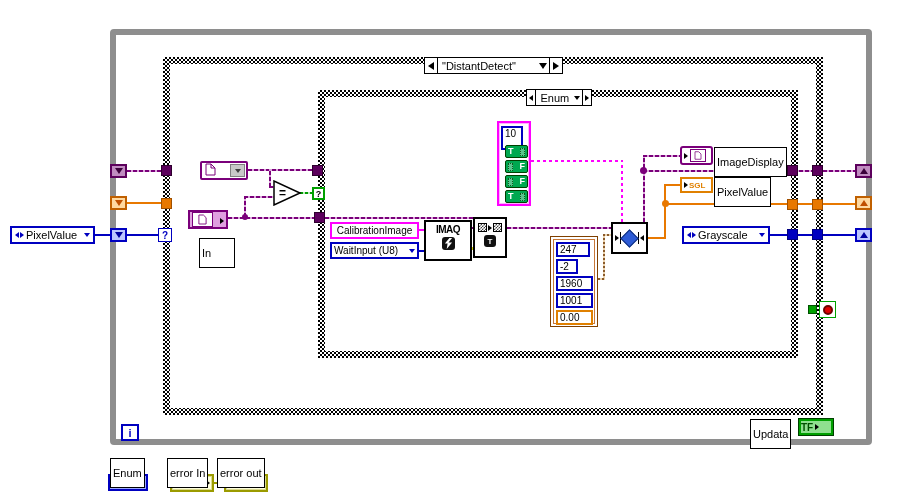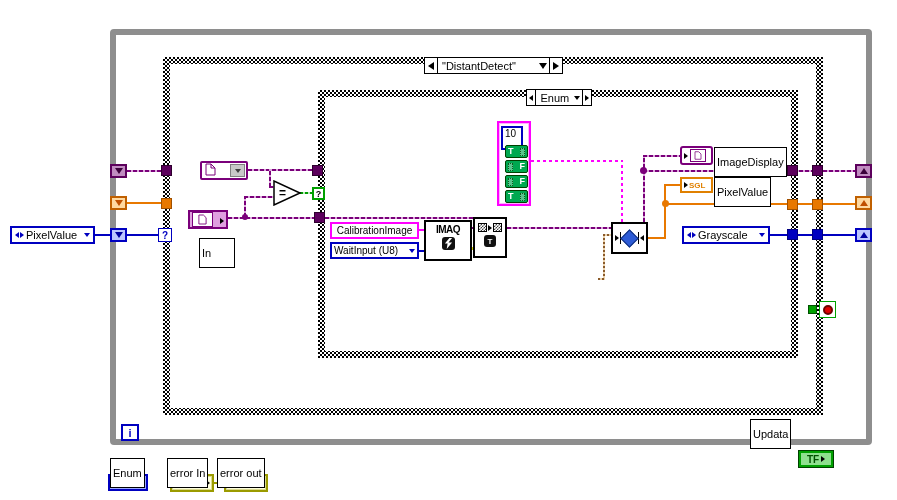--- a/index.html
+++ b/index.html
@@ -242,20 +242,27 @@
     <div style="display:flex;justify-content:center;margin-top:3px;">
       <span style="width:12px;height:12px;background:#101010;border-radius:3px;color:#fff;font-weight:bold;font-size:8px;display:flex;align-items:center;justify-content:center;">T</span>
     </div>
   </div>
 
   <div class="wh w-img" style="left:325px;top:217px;width:148px;"></div>
   <div class="wh w-img" style="left:458px;top:227px;width:15px;"></div>
   <div class="wh w-err" style="left:458px;top:247px;width:15px;"></div>
   <div class="wh w-img" style="left:507px;top:227px;width:104px;"></div>
 
+  <div class="abs" style="left:550px;top:236px;width:48px;height:91px;border:1px solid #804000;box-shadow:inset 0 0 0 2px #fff, inset 0 0 0 3px #C87838;background:#fff;z-index:20;box-sizing:border-box;">
+    <div class="numc" style="left:5px;top:5px;width:34px;"><span>247</span></div>
+    <div class="numc" style="left:5px;top:22px;width:22px;"><span>-2</span></div>
+    <div class="numc" style="left:5px;top:39px;width:37px;"><span>1960</span></div>
+    <div class="numc" style="left:5px;top:56px;width:37px;"><span>1001</span></div>
+    <div class="numc" style="left:5px;top:73px;width:37px;border-color:#E08000;"><span>0.00</span></div>
+  </div>
   <div class="wv w-brn-v" style="left:603px;top:234px;height:46px;"></div>
   <div class="wh w-brn" style="left:598px;top:278px;width:7px;"></div>
   <div class="wh w-brn" style="left:603px;top:234px;width:9px;"></div>
 
   <div class="node" style="left:611px;top:222px;width:37px;height:32px;display:flex;align-items:center;justify-content:center;gap:1px;">
     <span class="t trr tsm" style="border-left-color:#000;"></span>
     <span style="width:1px;height:12px;background:#000;"></span>
     <span style="width:11px;height:11px;background:#2E5CD6;border:1px solid #12317E;transform:rotate(45deg);margin:0 1px;"></span>
     <span style="width:1px;height:12px;background:#000;"></span>
     <span class="t tll tsm" style="border-right-color:#000;"></span>
@@ -309,21 +316,21 @@
   <div class="tun" style="left:808px;top:305px;width:9px;height:9px;background:#00A000;border:1px solid #005000;"></div>
   <div class="abs" style="left:819px;top:301px;width:17px;height:17px;border:1px solid #00A000;background:#fff;display:flex;align-items:center;justify-content:center;z-index:20;box-sizing:border-box;">
     <span style="width:10px;height:10px;border-radius:50%;background:#E00000;border:2px solid #700000;box-sizing:border-box;"></span>
   </div>
 
   <div class="abs" style="left:121px;top:424px;width:18px;height:17px;border:2px solid #0000C0;background:#fff;display:flex;align-items:center;justify-content:center;z-index:20;box-sizing:border-box;">
     <span style="color:#0000C0;font-weight:bold;font-size:11px;">i</span>
   </div>
 
   <div class="lbl" style="left:750px;top:419px;"><span>Updata</span></div>
-  <div class="const" style="left:798px;top:418px;width:36px;height:18px;border:1px solid #004000;box-shadow:inset 0 0 0 2px #00A000;background:#8FE08F;padding:0 2px;justify-content:center;gap:2px;margin-top:32px;">
+  <div class="const" style="left:798px;top:418px;width:36px;height:18px;border:1px solid #004000;box-shadow:inset 0 0 0 2px #00A000;background:#8FE08F;padding:0 2px;gap:2px;">
     <span style="color:#005000;font-weight:bold;font-size:10px;">TF</span>
     <span class="t trr tsm" style="border-left-color:#000;"></span>
   </div>
 
   <div class="lbl" style="left:110px;top:458px;"><span>Enum</span></div>
   <div class="const" style="left:108px;top:474px;width:40px;height:17px;border:2px solid #0000C0;box-shadow:inset 0 0 0 2px #9DA9FF;background:#fff;justify-content:center;gap:2px;">
     <span style="display:inline-flex;gap:1px;">
         <span class="t tll tsm" style="border-right-color:#0000C0;"></span>
         <span class="t trr tsm" style="border-left-color:#0000C0;"></span>
       </span>

